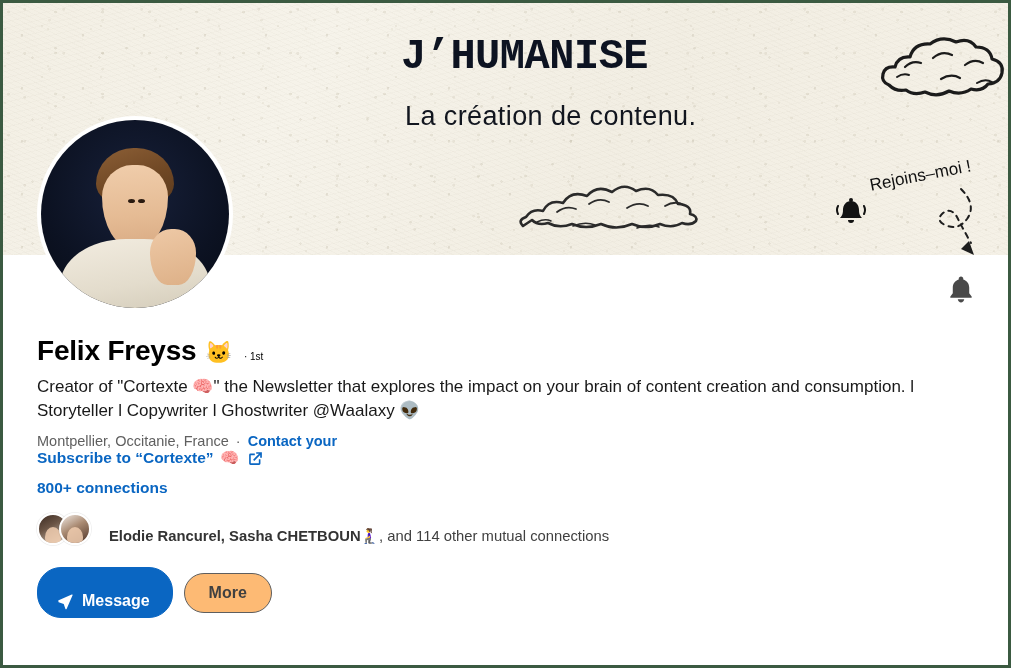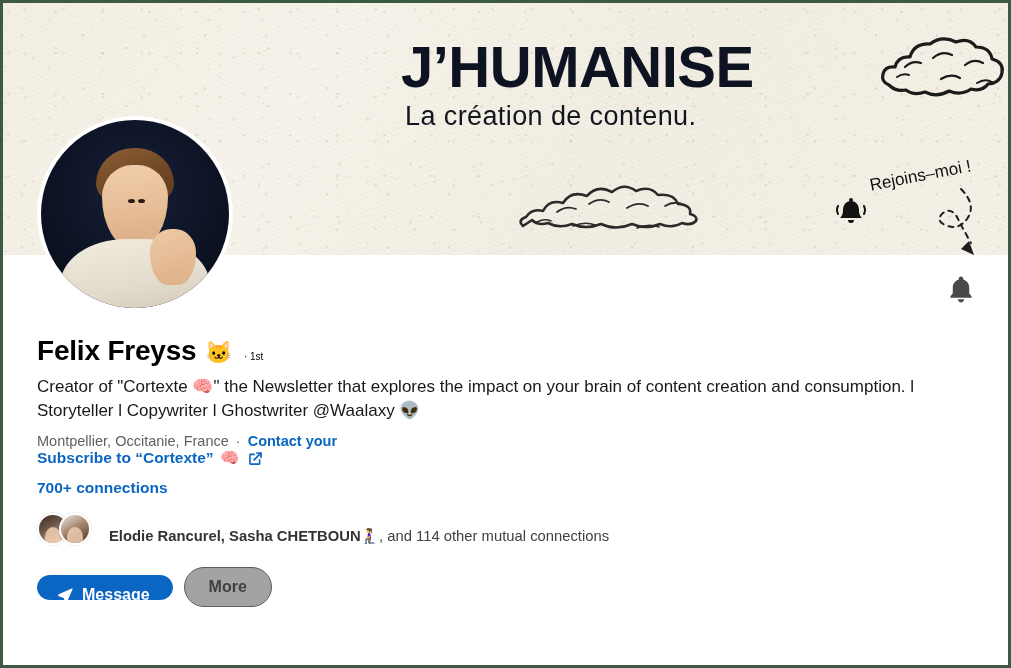--- a/index.html
+++ b/index.html
@@ -45,23 +45,23 @@
     background:
       repeating-linear-gradient(27deg, rgba(160,150,128,.045) 0 1px, transparent 1px 4px),
       repeating-linear-gradient(-14deg, rgba(150,140,120,.035) 0 1px, transparent 1px 6px);
     pointer-events: none;
   }
 
   .banner-title {
     position: absolute;
     left: 398px;
     top: 30px;
-    font-family: Liberation Sans, sans-serif;
+    font-family: Liberation Mono, monospace;
     font-weight: 700;
-    font-size: 58px;
+    font-size: 42px;
     letter-spacing: -0.5px;
     color: #0d1321;
     white-space: nowrap;
     z-index: 4;
   }
   .banner-subtitle {
     position: absolute;
     left: 402px;
     top: 98px;
     font-family: "Liberation Sans", sans-serif;
@@ -262,24 +262,24 @@
     align-items: center;
     justify-content: center;
     gap: 8px;
     font-family: "Liberation Sans", sans-serif;
   }
   .btn-primary {
     background: #0a66c2;
     color: #ffffff;
     border: 1px solid #0a66c2;
     padding: 16px 22px 0 18px;
-    height: 25px;
+    height: 51px;
   }
   .btn-secondary {
-    background: #a3a3a3;
+    background: #fdba74;
     color: #404040;
     border: 1px solid #5e5e5e;
     padding: 0 24px;
     height: 40px;
     font-weight: 600;
   }
 </style>
 </head>
 <body>
 
@@ -374,21 +374,21 @@
       <span class="link">Subscribe to “Cortexte”</span>
       <span>🧠</span>
       <span class="ext-icon">
         <svg width="17" height="17" viewBox="0 0 24 24">
           <path fill="#0a66c2" d="M13 3h8v8h-2.4V7.1l-8.3 8.3-1.7-1.7 8.3-8.3H13V3z"></path>
           <path fill="#0a66c2" d="M19 13v6a2 2 0 0 1-2 2H5a2 2 0 0 1-2-2V7a2 2 0 0 1 2-2h6v2.3H5.3v11.4h11.4V13H19z"></path>
         </svg>
       </span>
     </div>
 
-    <div class="connections">700+ connections</div>
+    <div class="connections">800+ connections</div>
 
     <div class="mutual-row">
       <div class="mutual-avatars">
         <div class="mini-av a">
             <span class="blob"></span>
           </div>
         <div class="mini-av b">
             <span class="blob"></span>
           </div>
       </div>

